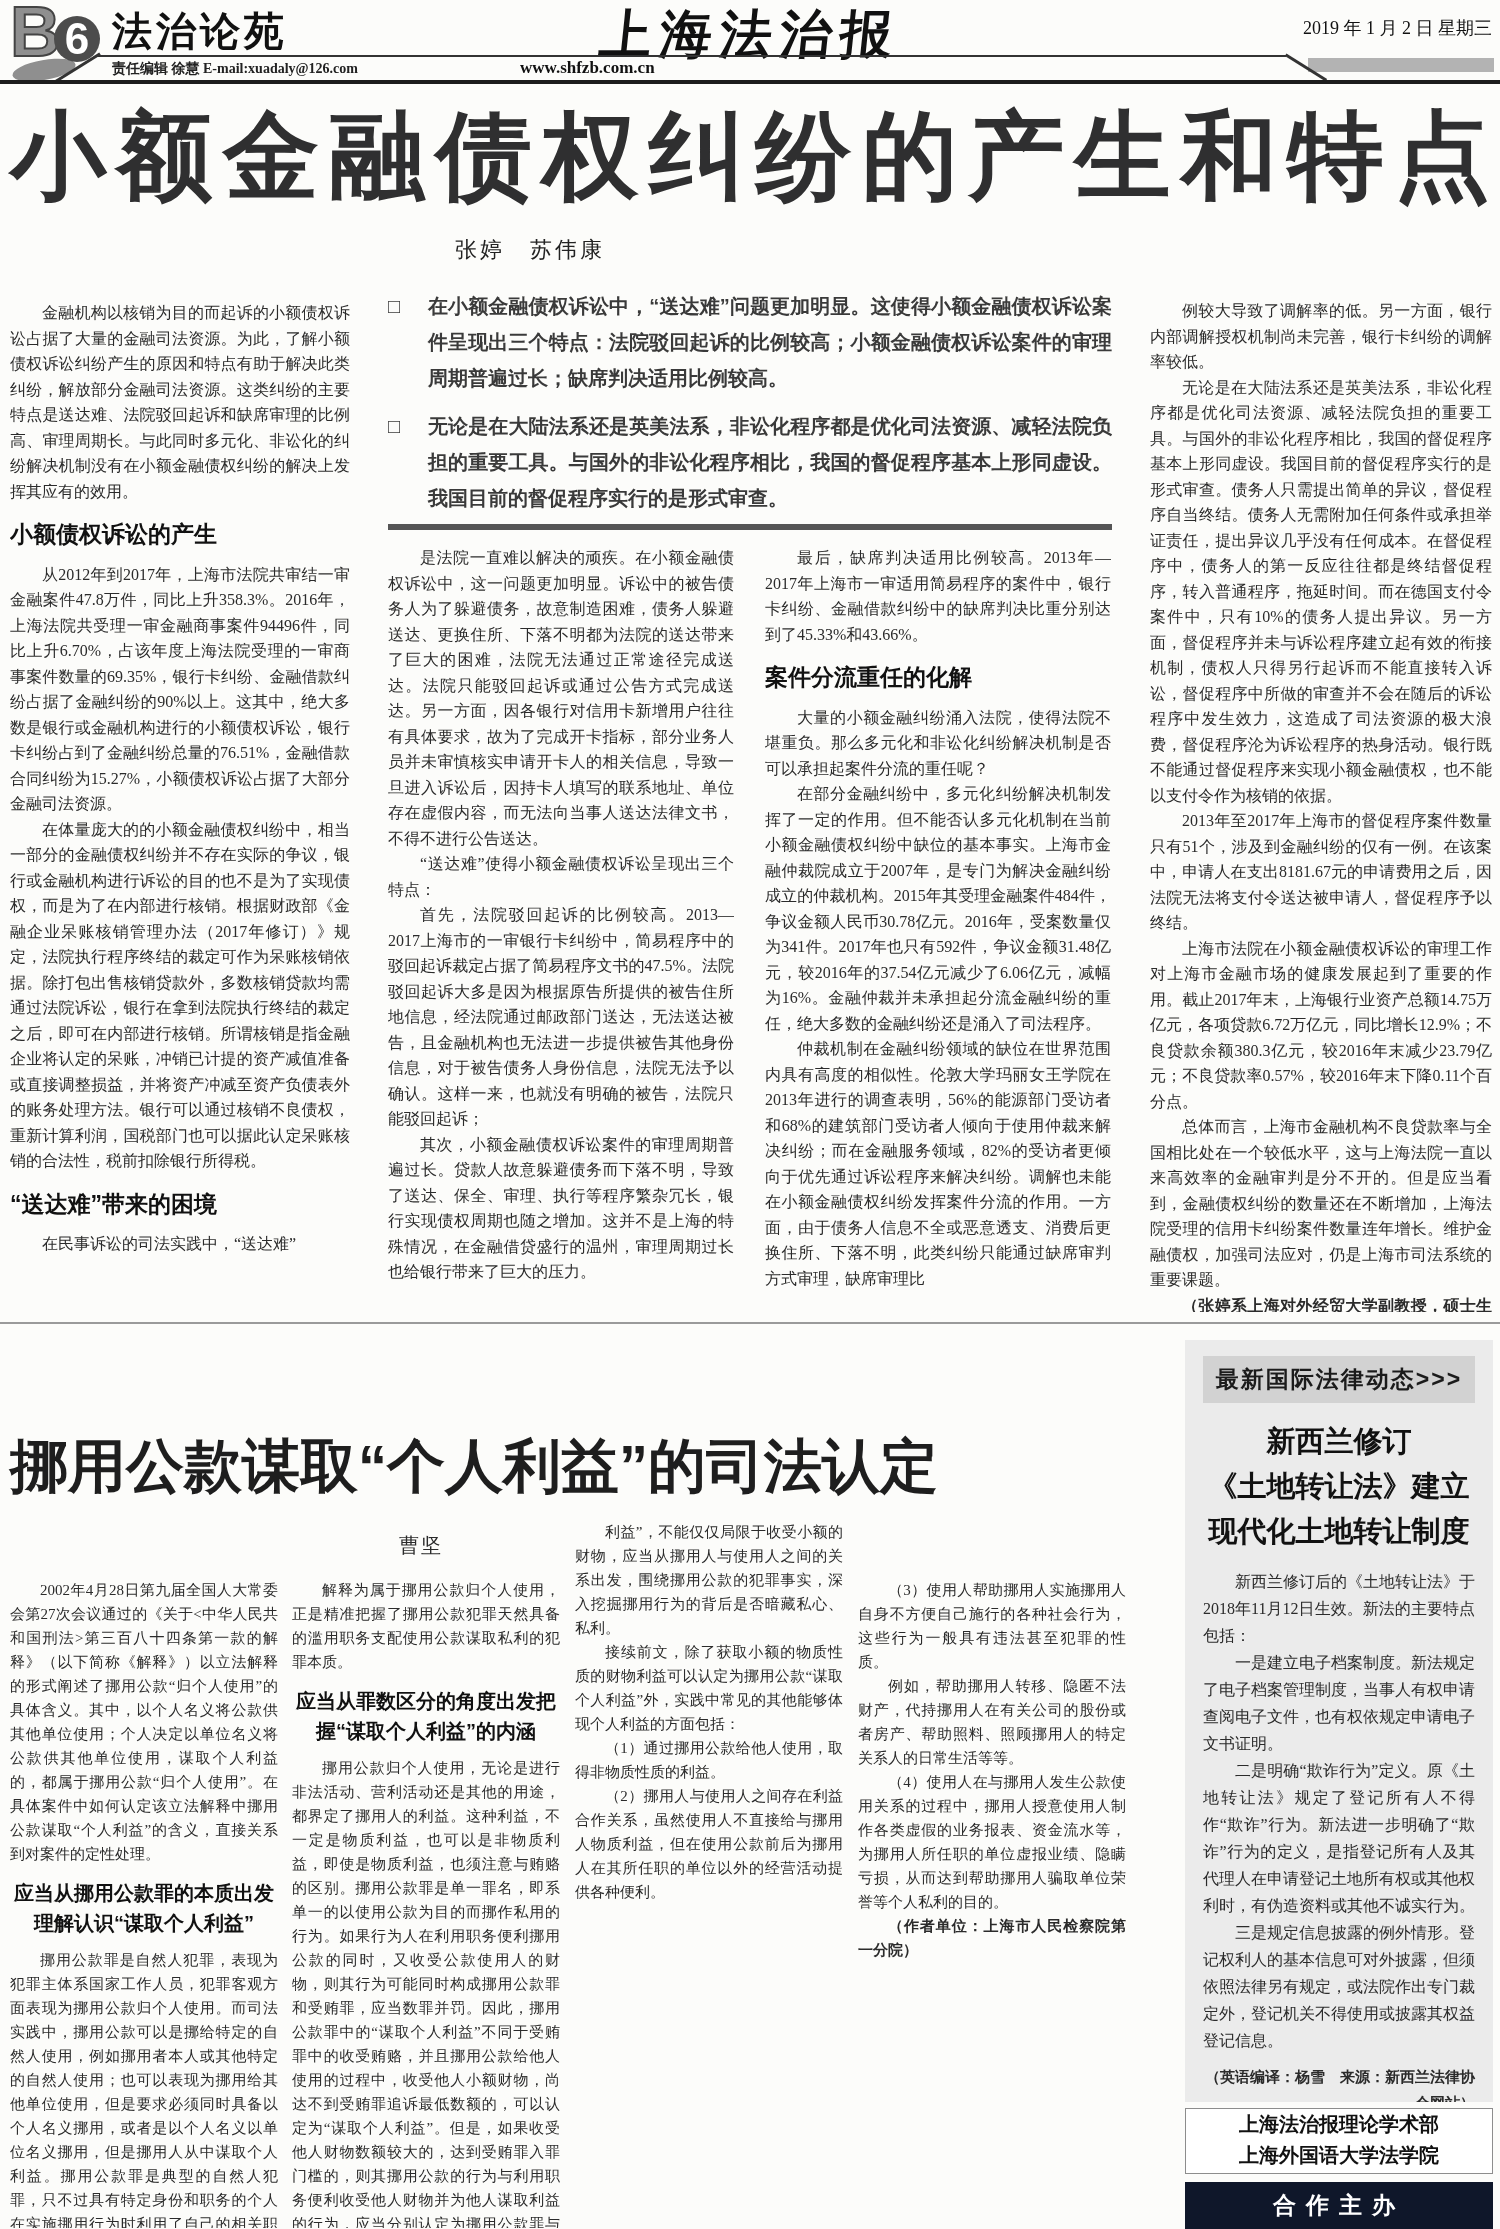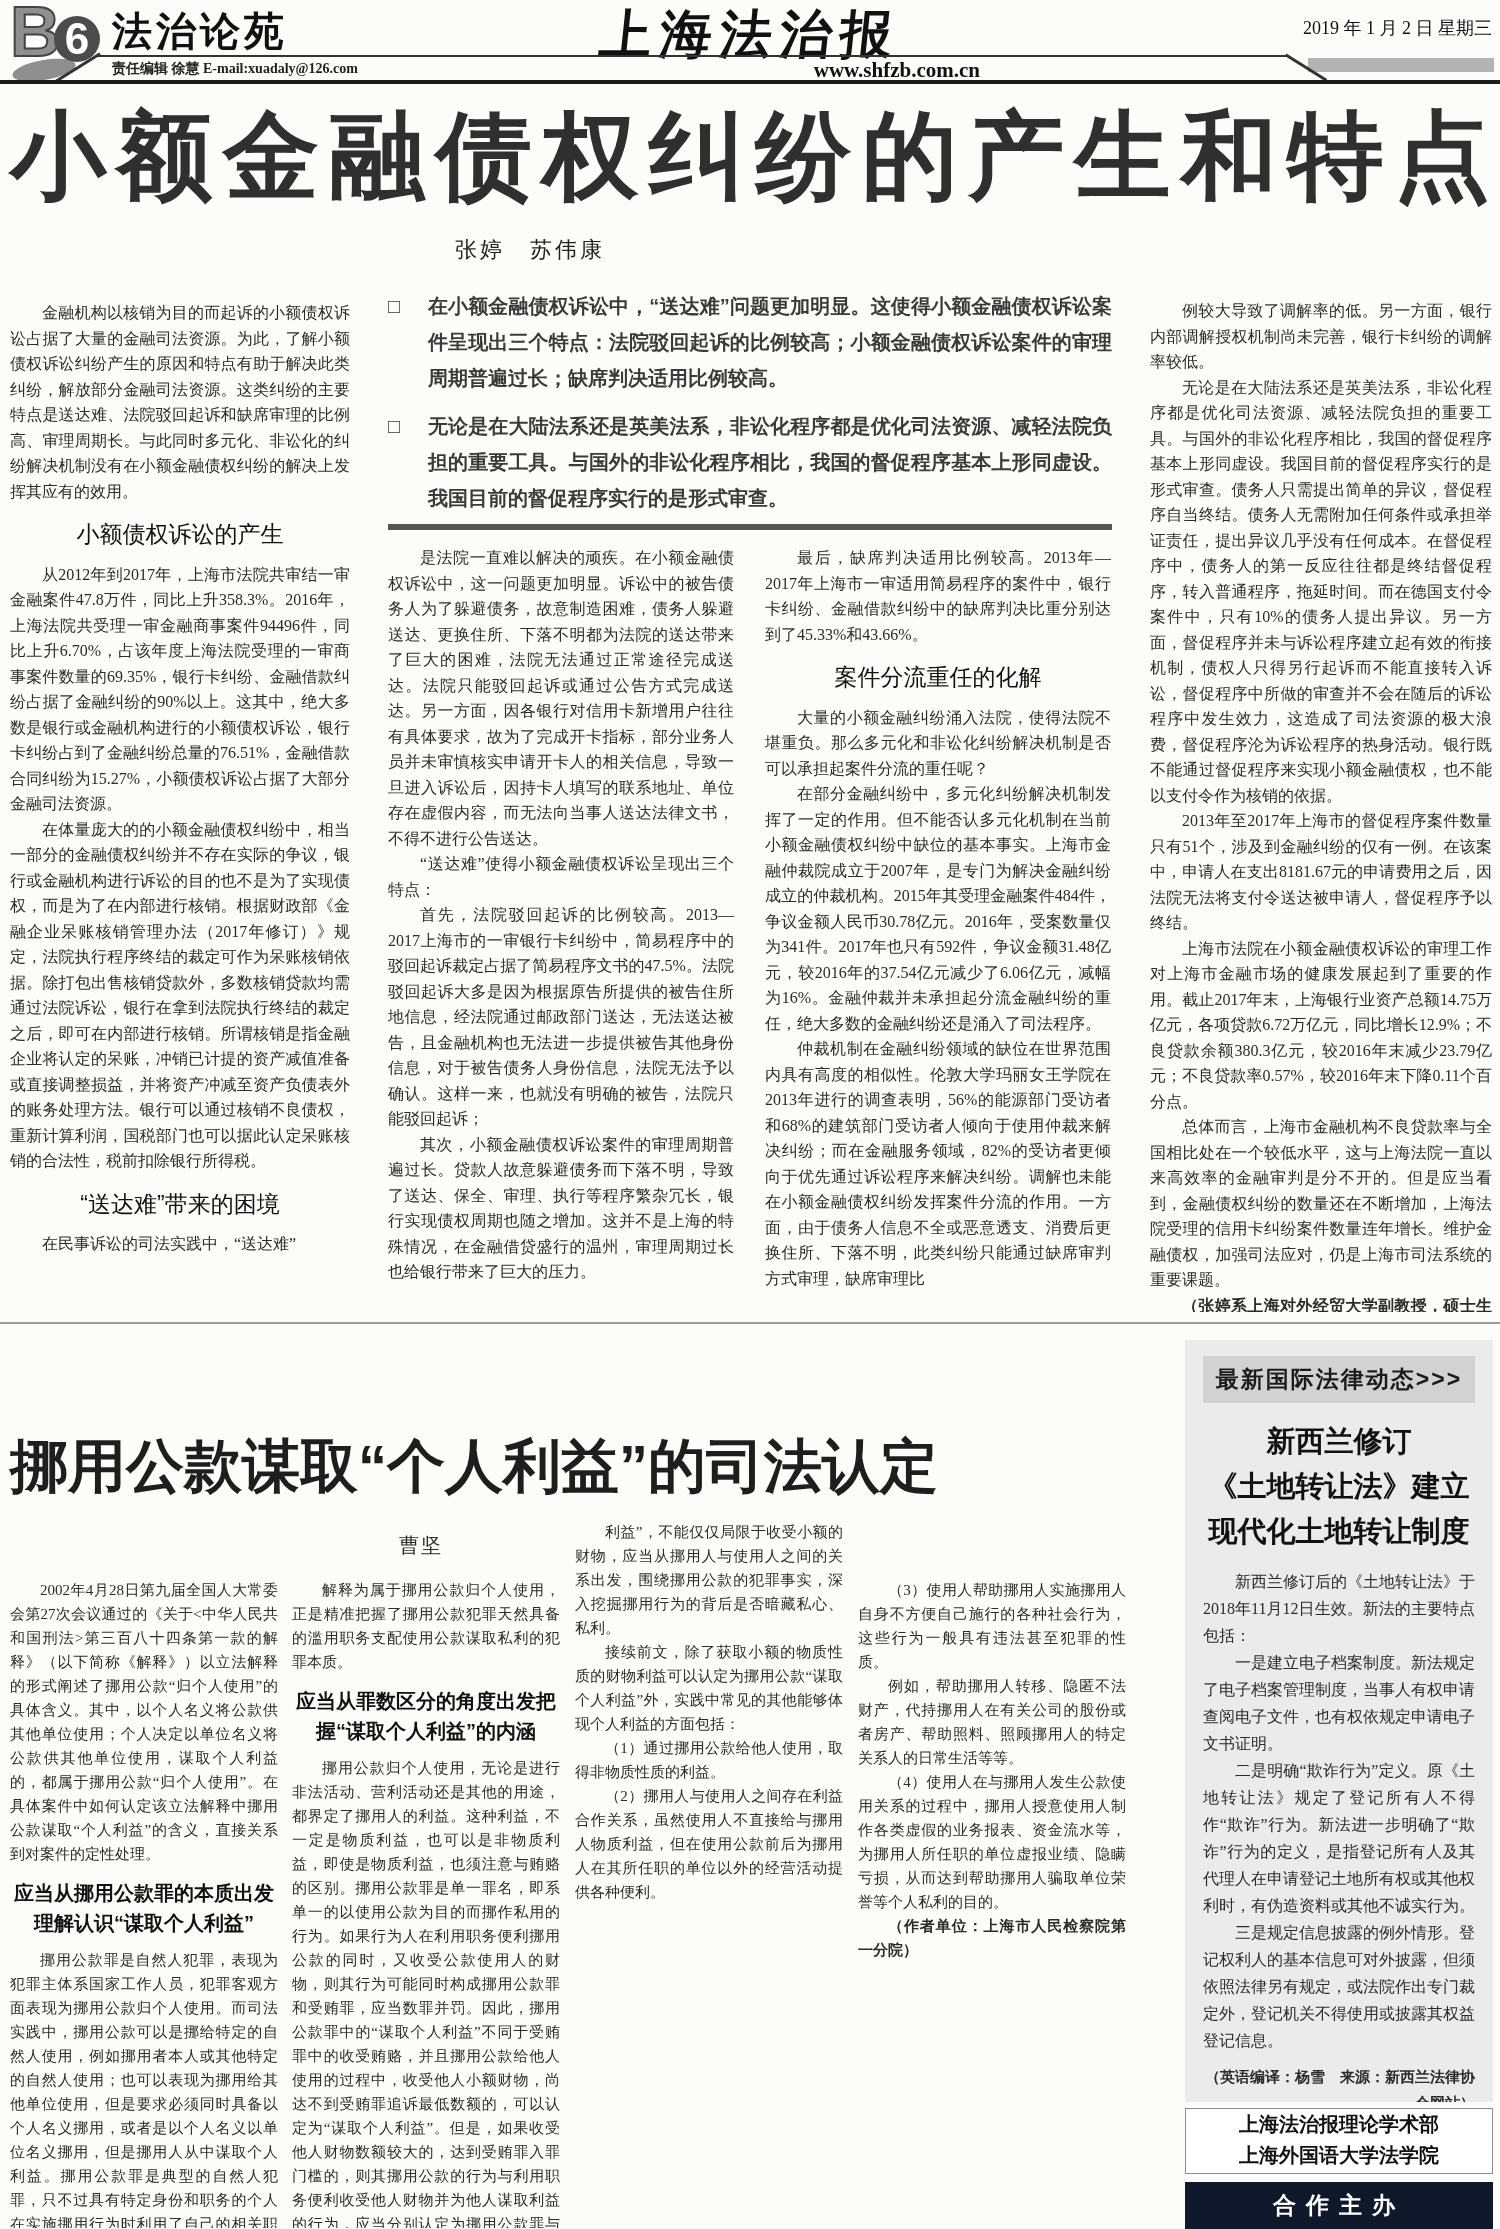--- a/index.html
+++ b/index.html
@@ -12,35 +12,35 @@
   .hdr-thin{left:96px;top:55px;width:1190px;height:2px;background:#333;}
   .hdr-diag-l{left:52px;top:66px;width:52px;height:3px;background:#333;transform:rotate(-32deg);}
   .hdr-diag-r{left:1282px;top:66px;width:48px;height:3px;background:#333;transform:rotate(32deg);}
   .b6{left:10px;top:2px;width:96px;height:78px;}
   .b6-b{position:absolute;left:0;top:-10px;font-family:"Liberation Sans",sans-serif;font-weight:bold;font-size:70px;color:#8f8f8f;-webkit-text-stroke:2px #444;}
   .b6-6{position:absolute;left:44px;top:14px;font-family:"Liberation Sans",sans-serif;font-weight:bold;font-size:44px;color:#fff;background:#4c4c4c;border-radius:50%;width:46px;height:46px;line-height:46px;text-align:center;}
   .b6-ell{position:absolute;left:2px;top:58px;width:64px;height:20px;background:#8f8f8f;border-radius:50%;transform:rotate(-10deg);}
   .sect{left:112px;top:4px;font-family:"Liberation Sans",sans-serif;font-weight:bold;font-size:40px;letter-spacing:4px;color:#111;}
   .edline{left:112px;top:60px;font-size:14px;font-weight:bold;color:#222;}
   .masthead{left:520px;top:0px;width:460px;text-align:center;font-weight:bold;font-size:52px;letter-spacing:8px;transform:skewX(-6deg);color:#111;}
-  .website{left:520px;top:58px;width:460px;text-align:right;font-weight:bold;font-size:21px;color:#111;}
+  .website{left:520px;top:58px;width:460px;text-align:left;font-weight:bold;font-size:17px;color:#111;}
   .dateline{left:1180px;top:16px;width:312px;text-align:right;font-size:18px;color:#111;}
   .graybar{left:1308px;top:58px;width:186px;height:14px;background:#b3b3b3;}
 
   
   .a1-title{left:0;top:96px;width:1500px;padding:0 10px;box-sizing:border-box;font-family:"Liberation Sans",sans-serif;font-weight:bold;font-size:96px;line-height:1.25;color:#2f2f30;text-align:justify;text-align-last:justify;white-space:nowrap;}
   .a1-authors{left:0;top:235px;width:1060px;text-align:center;font-size:22px;letter-spacing:3px;color:#222;}
   .sumbox{left:388px;top:288px;width:724px;height:232px;font-family:"Liberation Sans",sans-serif;font-size:20px;line-height:36px;color:#3a3a3a;font-weight:bold;}
   .sum-li{position:relative;padding-left:40px;margin-bottom:12px;text-align:justify;}
   .sum-sq{position:absolute;left:0;top:0;font-weight:normal;}
   .sumrule{left:388px;top:524px;width:724px;height:6px;background:#555;}
 
   .a1col{font-size:16px;line-height:25.5px;text-align:justify;overflow:hidden;}
   .a1col p{margin:0;text-indent:2em;}
-  .colhead{font-family:"Liberation Sans",sans-serif;font-weight:normal;font-size:23px;text-align:center;text-indent:0 !important;margin:18px 0 14px !important;color:#111;}
+  .colhead{font-family:"Liberation Sans",sans-serif;font-weight:bold;font-size:23px;text-align:left;text-indent:0 !important;margin:18px 0 14px !important;color:#111;}
   .c1{left:10px;top:300px;width:340px;height:1010px;}
   .c2{left:388px;top:545px;width:346px;height:765px;}
   .c3{left:765px;top:545px;width:346px;height:765px;}
   .c4{left:1150px;top:298px;width:342px;height:1014px;}
   .bio{font-weight:bold;}
 
   .art-divider{left:0;top:1322px;width:1500px;height:2px;background:#9a9a9a;}
 
   
   .a2-title{left:10px;top:1428px;width:822px;font-family:"Liberation Sans",sans-serif;font-weight:bold;font-size:58px;line-height:1.3;color:#1e1e1e;text-align:justify;text-align-last:justify;white-space:nowrap;}

